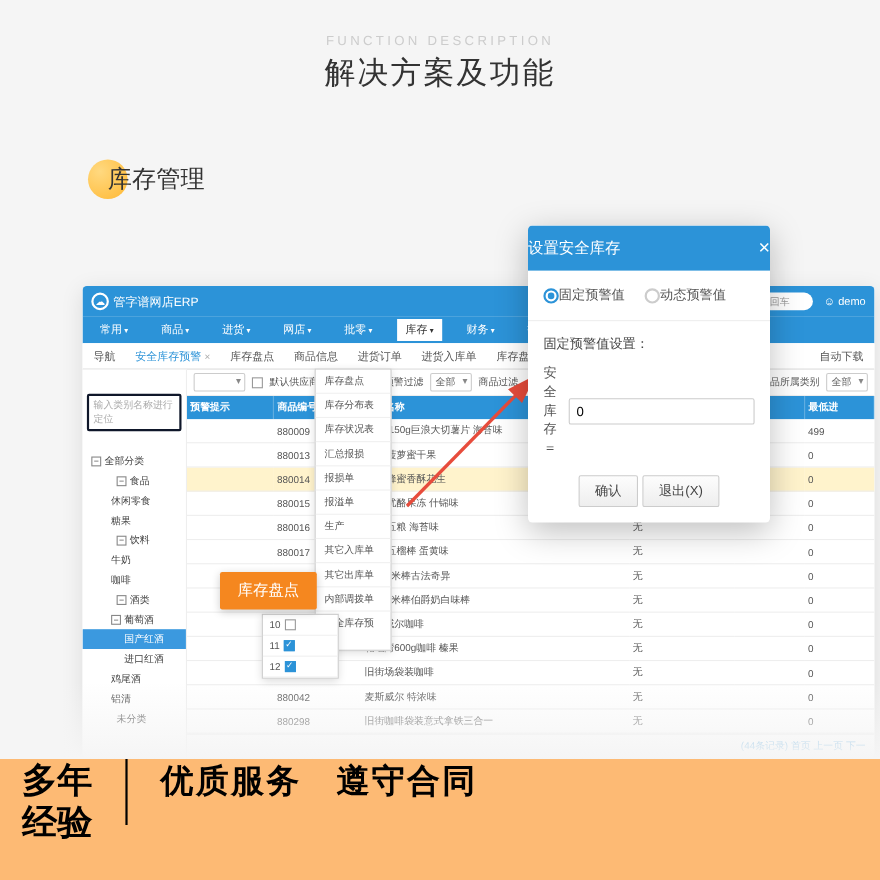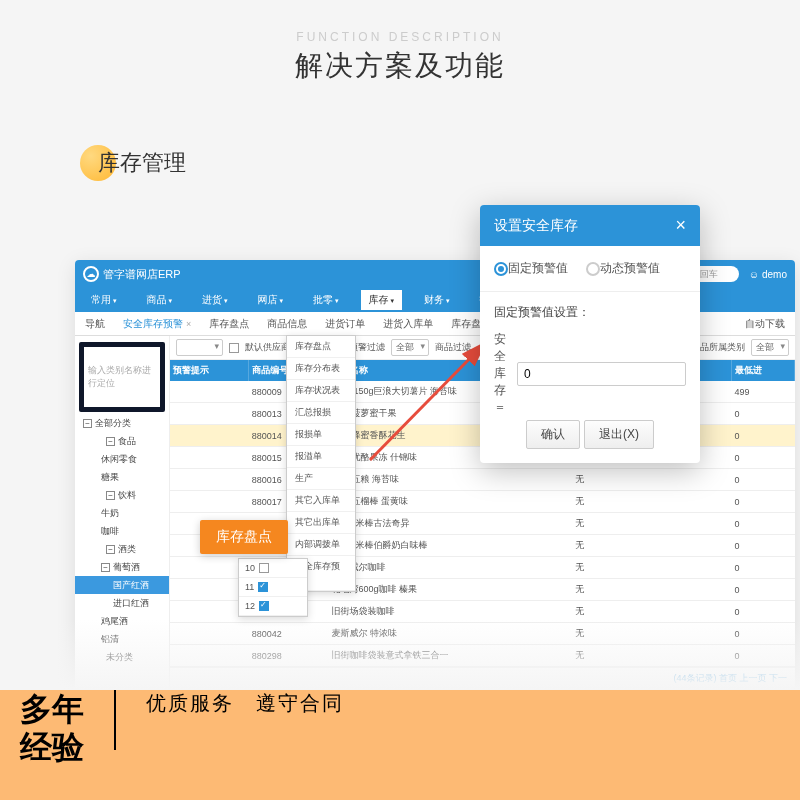--- a/index.html
+++ b/index.html
@@ -25,21 +25,21 @@
 .erp-menubar .menu-item.active{background:#fff;color:#333}
 .erp-menubar .caret::after{content:"▾";margin-left:2px;font-size:7px}
 
 .erp-tabs{display:flex;border-bottom:1px solid #ddd;background:#fff;height:24px;align-items:center;padding:0 6px;gap:10px}
 .erp-tabs .tab{font-size:10px;color:#555;padding:4px 4px;display:flex;align-items:center;gap:3px}
 .erp-tabs .tab.active{color:#2c93d8}
 .erp-tabs .tab .x{color:#aaa;font-size:9px}
 
 .erp-body{display:flex}
 .erp-sidebar{width:95px;border-right:1px solid #eee;padding:4px 0;background:#fff}
-.erp-sidebar .search{margin:2px 4px;border:5px solid #0f172a;padding:17px 4px;font-size:9px;color:#aaa;border-radius:2px}
+.erp-sidebar .search{margin:18px 4px;border:2px solid #0f172a;padding:2px 4px;font-size:9px;color:#aaa;border-radius:2px}
 .erp-tree{font-size:9px;color:#444;line-height:18px}
 .erp-tree .node{padding-left:8px}
 .erp-tree .node.l1{padding-left:31px}
 .erp-tree .node.l2{padding-left:26px}
 .erp-tree .toggle{display:inline-block;width:9px;height:9px;border:1px solid #888;line-height:7px;text-align:center;margin-right:3px;font-size:8px}
 .erp-tree .node.sel{background:#3b99df;color:#fff}
 
 .erp-dropdown{position:absolute;left:211px;top:75px;background:#fff;border:1px solid #ccc;box-shadow:0 2px 8px rgba(0,0,0,0.15);width:70px;z-index:5}
 .erp-dropdown .item{padding:4px 8px;font-size:9px;color:#555;border-bottom:1px solid #f0f0f0}
 
@@ -58,42 +58,42 @@
 
 .float-btn{position:absolute;left:200px;top:520px;background:#f5871f;color:#fff;padding:8px 16px;font-size:14px;border-radius:2px;box-shadow:0 2px 8px rgba(0,0,0,0.2);z-index:10}
 
 .sub-dropdown{position:absolute;left:238px;top:558px;background:#fff;border:1px solid #ccc;box-shadow:0 2px 8px rgba(0,0,0,0.15);z-index:9;font-size:9px;width:70px}
 .sub-dropdown .item{padding:4px 6px;border-bottom:1px solid #f0f0f0;color:#555;display:flex;align-items:center;gap:4px}
 .sub-dropdown .chk{width:10px;height:10px;border:1px solid #999;display:inline-block}
 .sub-dropdown .chk.on{background:#2c93d8;border-color:#2c93d8;position:relative}
 .sub-dropdown .chk.on::after{content:"✓";color:#fff;font-size:8px;position:absolute;left:0;top:-2px}
 
 .dialog{position:absolute;left:480px;top:205px;width:220px;background:#fff;border-radius:4px;box-shadow:0 8px 30px rgba(0,0,0,0.25);z-index:20;overflow:hidden}
-.dialog-header{background:#2c93d8;color:#fff;display:flex;align-items:center;justify-content:space-between;padding:10px 14px;font-size:14px}
+.dialog-header{background:#2c93d8;color:#fff;display:flex;align-items:center;justify-content:space-between;padding:10px 0;font-size:14px}
 .dialog-close{font-size:18px;cursor:pointer}
 .dialog-body{padding:14px}
 .dialog-label{font-size:12px;color:#444;margin-bottom:10px}
 .radio-group{display:flex;gap:18px;margin-bottom:14px}
 .radio-opt{display:flex;align-items:center;gap:0;font-size:12px;color:#555}
 .radio{width:14px;height:14px;border:2px solid #ccc;border-radius:50%;display:inline-flex;align-items:center;justify-content:center}
 .radio.on{border-color:#2c93d8}
 .radio.on::after{content:"";width:6px;height:6px;background:#2c93d8;border-radius:50%}
 .dialog-sep{border:none;border-top:1px solid #eee;margin:0 -14px 12px}
-.input-row{display:flex;align-items:center;gap:8px;margin-bottom:4px}
+.input-row{display:flex;align-items:center;gap:8px;margin-bottom:16px}
 .input-row .lbl{font-size:12px;color:#555}
 .input-row input{flex:1;border:1px solid #ccc;padding:4px 6px;font-size:12px;border-radius:2px}
 .dialog-footer{display:flex;justify-content:center;gap:4px}
 .dialog-footer button{padding:5px 14px;font-size:12px;border:1px solid #ccc;background:linear-gradient(#fdfdfd,#eee);border-radius:2px;cursor:pointer;color:#444}
 
 .arrow{position:absolute;left:365px;top:335px;width:130px;height:130px;z-index:15;pointer-events:none}
 
 .bottom-overlay{position:absolute;left:0;bottom:0;width:800px;height:110px;background:#fdba74;display:flex;align-items:flex-start;z-index:30}
 .bottom-overlay .slogan-left{font-size:32px;font-weight:700;color:#000;line-height:1.2;margin-left:20px;margin-right:30px}
 .bottom-overlay .divider{width:2px;height:60px;background:#000;margin-right:30px}
-.bottom-overlay .slogan-right{font-size:20px;font-weight:400;color:#000;letter-spacing:2px}
+.bottom-overlay .slogan-right{font-size:30px;font-weight:700;color:#000;letter-spacing:2px}
 
 .fade-strip{position:absolute;left:0;bottom:110px;height:70px;width:800px;background:linear-gradient(to bottom,rgba(245,245,245,0),rgba(245,245,245,1));z-index:25;pointer-events:none}
 </style>
 </head>
 <body>
 
 <div class="page-header">
   <div class="en">FUNCTION DESCRIPTION</div>
   <div class="cn">解决方案及功能</div>
 </div>

